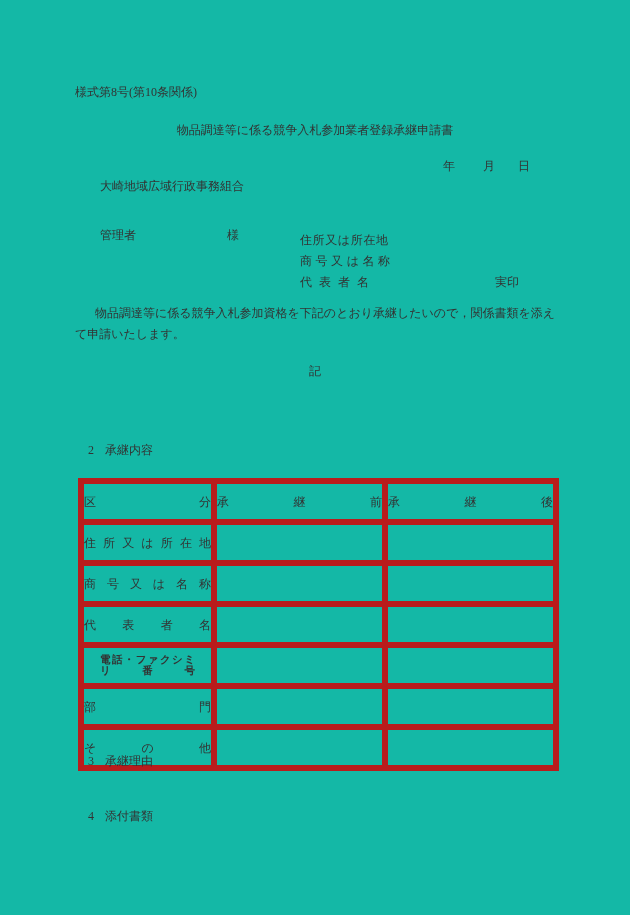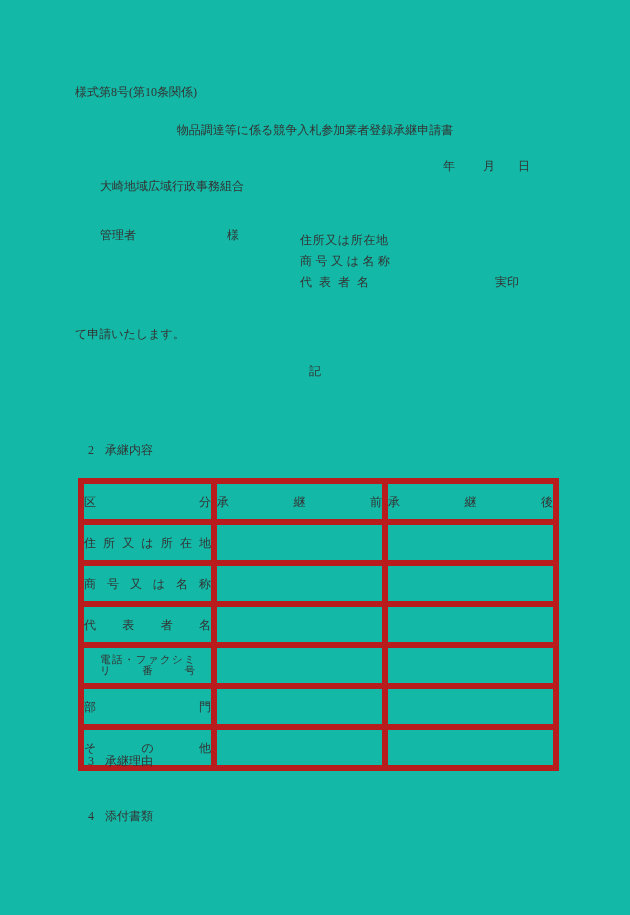--- a/index.html
+++ b/index.html
@@ -87,20 +87,21 @@
     padding: 0 15px;
   }
   th.hdr-wide {
     text-align: justify;
     text-align-last: justify;
     padding: 0 35px;
   }
   td.row-lbl.small {
     font-size: 10.5px;
     padding: 0 16px;
+    font-weight: bold;
   }
 </style>
 </head>
 <body>
 
 <div class="page">
 
   <div class="abs form-no">様式第8号(第10条関係)</div>
 
   <div class="abs doc-title">物品調達等に係る競争入札参加業者登録承継申請書</div>
@@ -118,20 +119,21 @@
     <span class="just w-address">住所又は所在地</span>
   </div>
   <div class="abs signer-row sr-trade">
     <span class="just w-trade">商号又は名称</span>
   </div>
   <div class="abs signer-row sr-rep">
     <span class="just w-rep">代表者名</span>
   </div>
   <div class="abs seal">実印</div>
 
+  <div class="abs body-l1">物品調達等に係る競争入札参加資格を下記のとおり承継したいので，関係書類を添え</div>
   <div class="abs body-l2">て申請いたします。</div>
 
   <div class="abs record-mark">記</div>
 
   <div class="abs sec sec-2">
     <span class="no">2</span><span class="lbl">承継内容</span>
   </div>
 
   <table class="succession">
     <colgroup>

